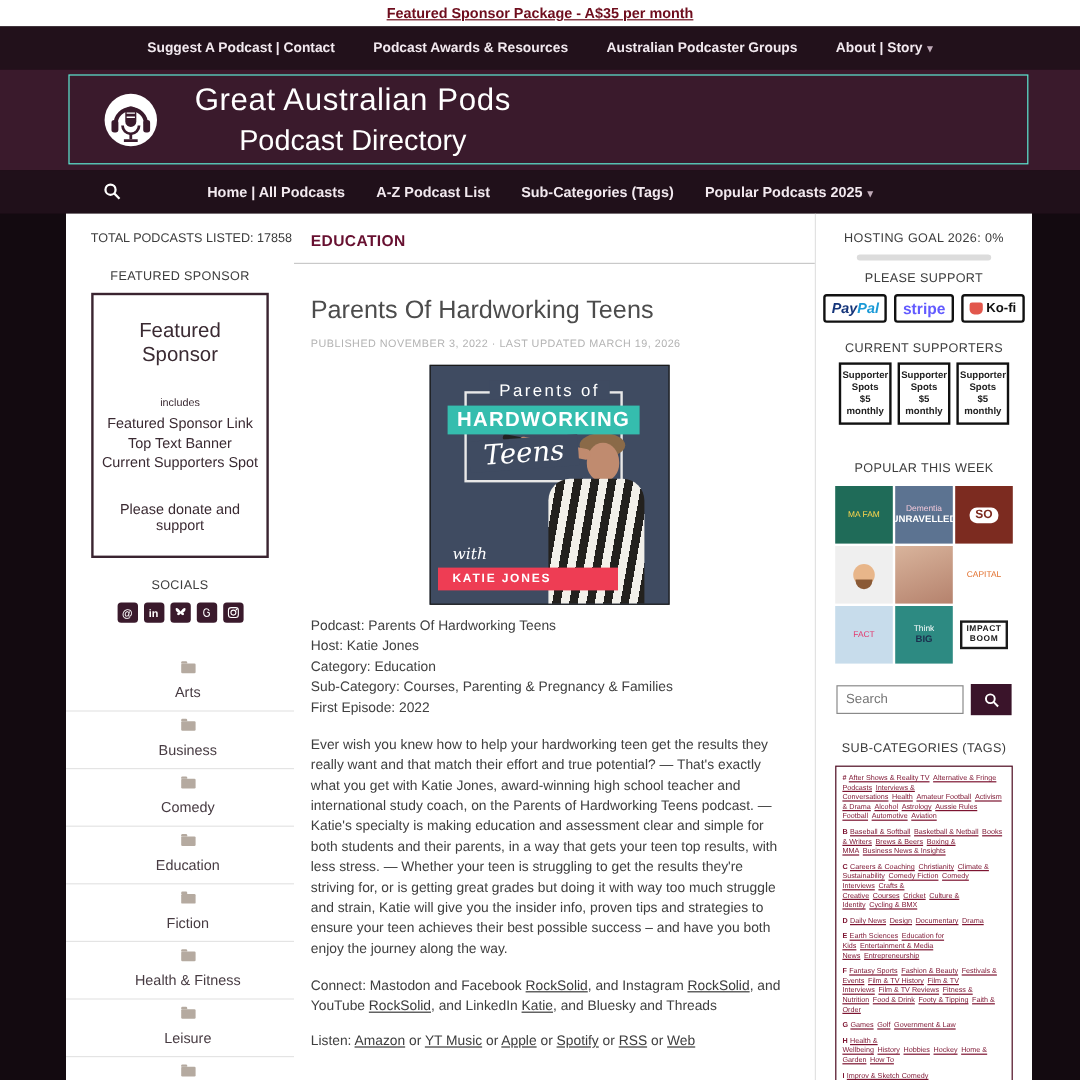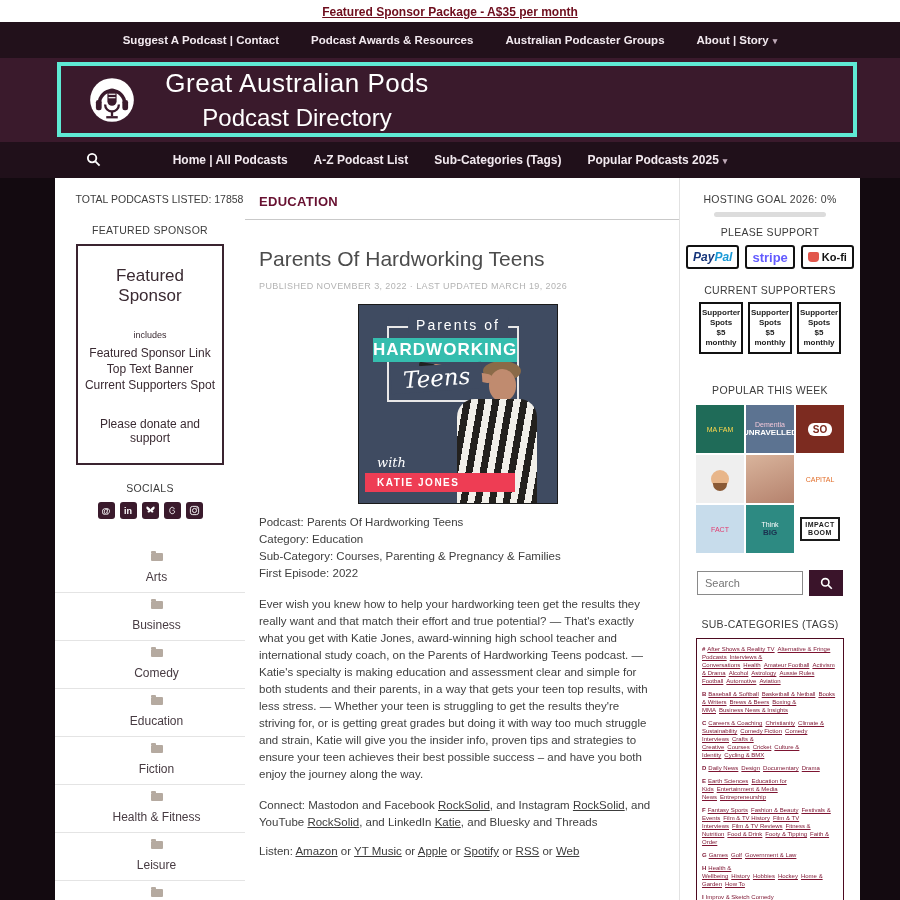--- a/index.html
+++ b/index.html
@@ -11,21 +11,21 @@
               text-align:center;line-height:21px;}
   .banner-link{font-size:12px;font-weight:bold;color:#6e0d1d;text-decoration:underline;}
   
   .top-nav{position:absolute;top:22px;left:0;width:900px;height:36px;background:#22111b;
            display:flex;align-items:center;justify-content:center;gap:32px;}
   .top-nav a{color:#f2e9ef;font-size:11.5px;font-weight:bold;text-decoration:none;white-space:nowrap;}
   .caret{color:#bfaab8;font-size:9px;margin-left:4px;}
   
   .header{position:absolute;top:58px;left:0;width:900px;height:84px;background:#3a1a2c;}
   .header-frame{position:absolute;left:57px;top:4px;width:800px;height:75px;
-                border:4px solid #5eead4;display:flex;align-items:center;}
+                border:1px solid #5eead4;display:flex;align-items:center;}
   .logo{width:46px;height:46px;margin-left:28px;flex:none;}
   .title-block{width:300px;text-align:center;margin-left:12px;color:#fff;}
   .title-1{font-size:26px;letter-spacing:.5px;}
   .title-2{font-size:24px;margin-top:5px;}
   .tagline{margin-left:34px;color:#fff;font-size:14.5px;line-height:22px;}
   
   .main-nav{position:absolute;top:142px;left:0;width:900px;height:36px;background:#20101a;}
   .search-glyph{position:absolute;left:86px;top:10px;}
   .main-nav-items{height:36px;display:flex;align-items:center;justify-content:center;gap:26px;}
   .main-nav-items a{color:#f2e9ef;font-size:12px;font-weight:bold;text-decoration:none;white-space:nowrap;}
@@ -62,21 +62,21 @@
   .cat-header a{font-size:13px;font-weight:bold;color:#671030;letter-spacing:.3px;text-decoration:none;}
   .article{padding:0 22px 0 14px;}
   .article-title{font-size:21px;color:#4c4c4c;margin-top:27px;font-weight:400;}
   .meta{font-size:9px;color:#b3b3b3;margin-top:10px;letter-spacing:.4px;}
   
   .cover{width:200px;height:200px;border:1px solid #1a1a1a;background:#3f4b61;
          position:relative;overflow:hidden;margin:13px auto 0;}
   .cov-frame{position:absolute;left:28px;top:21px;width:132px;height:76px;border:2px solid #e8e8e8;}
   .cov-l1{position:absolute;top:12px;left:50%;transform:translateX(-50%);background:#3f4b61;
           padding:0 8px;color:#fff;font-size:14px;letter-spacing:2px;white-space:nowrap;}
-  .cov-l2{position:absolute;top:33px;left:14px;width:144px;background:#35bdae;color:#fff;
+  .cov-l2{position:absolute;top:33px;left:14px;width:160px;background:#35bdae;color:#fff;
           font-weight:bold;font-size:17px;text-align:center;letter-spacing:1px;padding:2px 0;}
   .cov-l3{position:absolute;top:60px;left:32px;background:#3f4b61;padding:0 12px;color:#fff;
           font-size:23px;font-style:italic;font-family:"DejaVu Serif",serif;transform:rotate(-4deg);}
   .cov-hair{position:absolute;right:36px;top:56px;width:38px;height:20px;border-radius:50%;background:#8a6a48;}
   .cov-head{position:absolute;right:41px;top:64px;width:27px;height:32px;
             border-radius:50% 50% 46% 46%;background:#c08b6f;}
   .cov-arm{position:absolute;right:64px;top:64px;width:62px;height:9px;background:#c08b6f;
            border-radius:5px;transform:rotate(11deg);}
   .cov-pen{position:absolute;right:122px;top:58px;width:16px;height:5px;background:#222;
            border-radius:2px;transform:rotate(11deg);}
@@ -284,20 +284,21 @@
           <div class="cov-torso"></div>
           <div class="cov-l1">Parents of</div>
           <div class="cov-l2">HARDWORKING</div>
           <div class="cov-l3">Teens</div>
           <div class="cov-with">with</div>
           <div class="cov-banner">KATIE JONES</div>
         </div>
 
         <div class="details" id="details">
             <div>Podcast: Parents Of Hardworking Teens</div>
+            <div>Host: Katie Jones</div>
             <div>Category: Education</div>
             <div>Sub-Category: Courses, Parenting &amp; Pregnancy &amp; Families</div>
             <div>First Episode: 2022</div>
           </div>
         <p class="desc">Ever wish you knew how to help your hardworking teen get the results they really want and that match their effort and true potential? — That's exactly what you get with Katie Jones, award-winning high school teacher and international study coach, on the Parents of Hardworking Teens podcast. — Katie's specialty is making education and assessment clear and simple for both students and their parents, in a way that gets your teen top results, with less stress. — Whether your teen is struggling to get the results they're striving for, or is getting great grades but doing it with way too much struggle and strain, Katie will give you the insider info, proven tips and strategies to ensure your teen achieves their best possible success – and have you both enjoy the journey along the way.</p>
         <p class="connect" id="connect">Connect: Mastodon and Facebook <a class="body-link">RockSolid</a>, and Instagram <a class="body-link">RockSolid</a>, and YouTube <a class="body-link">RockSolid</a>, and LinkedIn <a class="body-link">Katie</a>, and Bluesky and Threads</p>
         <p class="listen" id="listen">Listen: <a class="body-link">Amazon</a> or <a class="body-link">YT Music</a> or <a class="body-link">Apple</a> or <a class="body-link">Spotify</a> or <a class="body-link">RSS</a> or <a class="body-link">Web</a></p>
 
       </div>
     </main>

